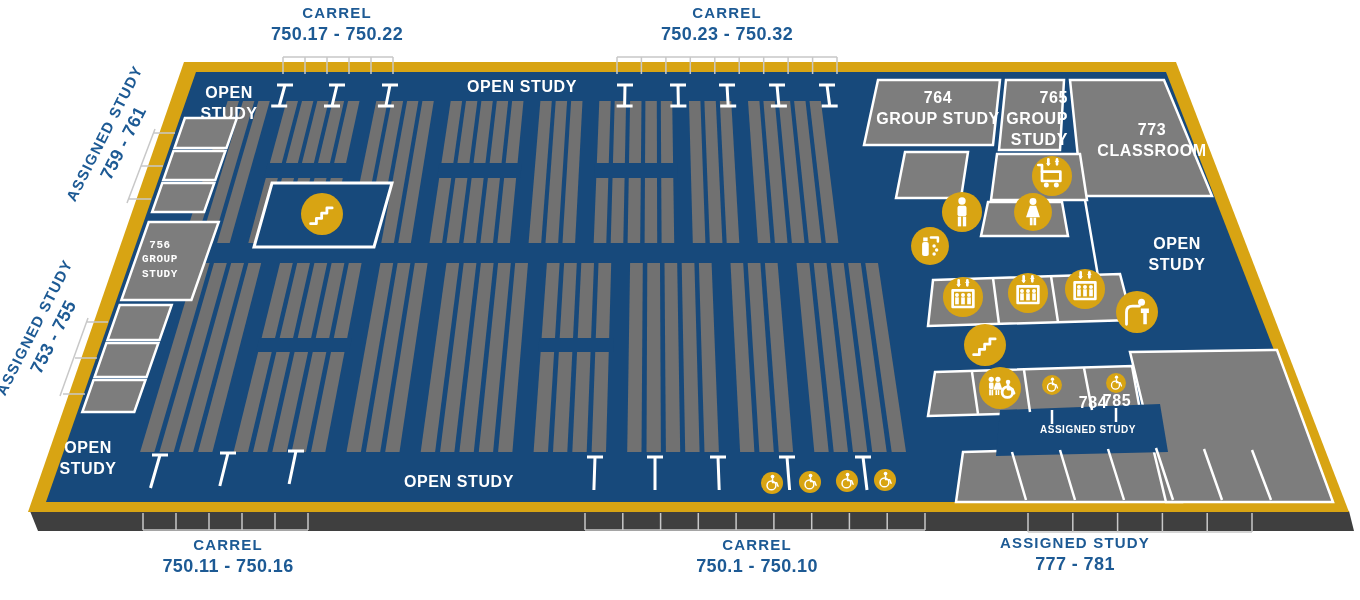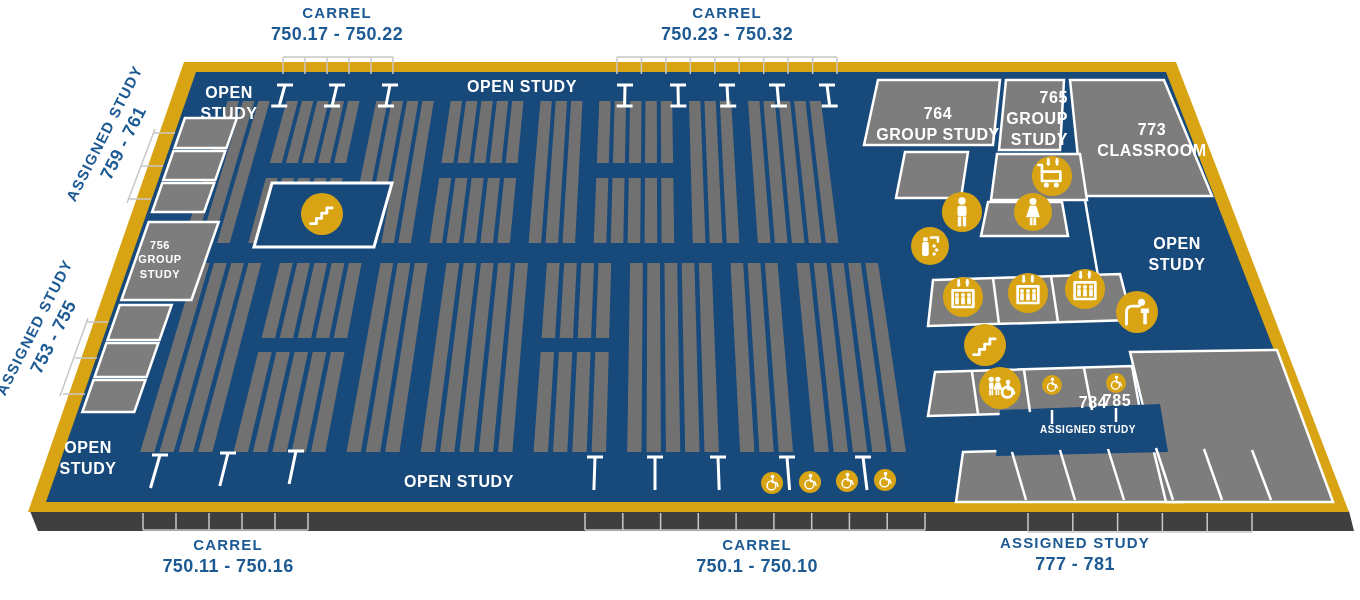--- a/index.html
+++ b/index.html
@@ -310,26 +310,26 @@
 <div class="lbl white" style="left:452px;top:77px;width:140px;">OPEN STUDY</div>
 <div class="lbl white" style="left:48px;top:438px;width:80px;">
   <div>OPEN</div>
   <div>STUDY</div>
 </div>
 <div class="lbl white" style="left:389px;top:472px;width:140px;">OPEN STUDY</div>
 <div class="lbl white" style="left:1137px;top:234px;width:80px;">
   <div>OPEN</div>
   <div>STUDY</div>
 </div>
-<div class="lbl white" style="left:112px;top:238px;width:96px;font-size:11px;">
+<div class="lbl white" style="left:112px;top:238px;width:96px;font-size:11px;font-family:Liberation Mono, monospace;">
   <div>756</div>
   <div>GROUP</div>
   <div>STUDY</div>
 </div>
-<div class="lbl white" style="left:870px;top:104px;width:136px;">
+<div class="lbl white" style="left:870px;top:88px;width:136px;">
   <div>764</div>
   <div>GROUP STUDY</div>
 </div>
 <div class="lbl white" style="left:994px;top:88px;width:74px;text-align:right;">
   <div>765</div>
   <div>GROUP</div>
   <div>STUDY</div>
 </div>
 <div class="lbl white" style="left:1084px;top:120px;width:136px;text-align:center;">
   <div>773</div>

